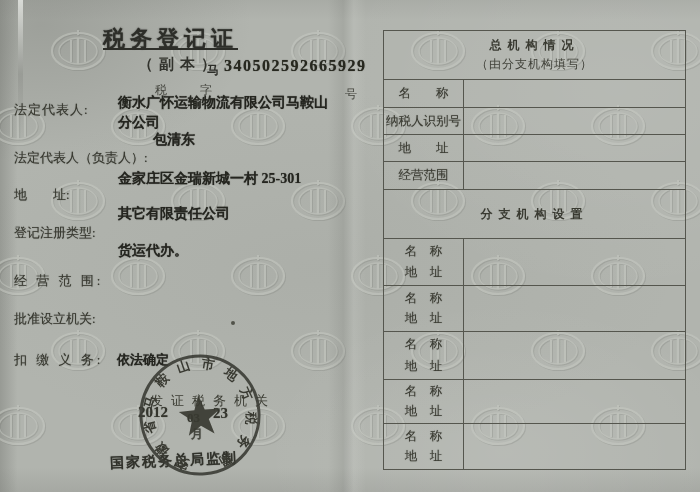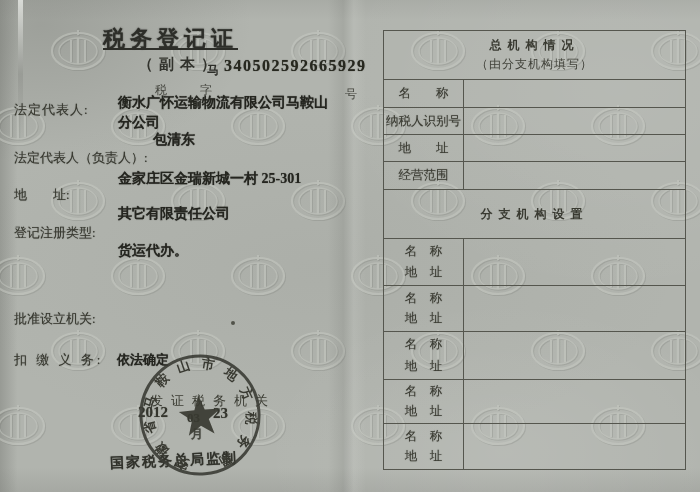--- a/index.html
+++ b/index.html
@@ -368,20 +368,21 @@
   <div class="abs val" style="left:153px;top:131px;">包清东</div>
   <div class="abs lab" style="left:14px;top:149px;">法定代表人（负责人）:</div>
 
   <div class="abs val" style="left:118px;top:170px;">金家庄区金瑞新城一村 25-301</div>
   <div class="abs lab" style="left:14px;top:186px;">地　　址:</div>
 
   <div class="abs val" style="left:118px;top:205px;">其它有限责任公司</div>
   <div class="abs lab" style="left:14px;top:224px;">登记注册类型:</div>
 
   <div class="abs val" style="left:118px;top:242px;font-family:Liberation Serif, serif;">货运代办。</div>
+  <div class="abs lab" style="left:14px;top:272px;letter-spacing:3px;">经 营 范 围:</div>
 
   <div class="abs lab" style="left:14px;top:351px;letter-spacing:3px;">扣 缴 义 务:</div>
 
   <div class="abs lab" style="left:14px;top:310px;">批准设立机关:</div>
   <div class="abs val" style="left:117px;top:351px;font-size:13px;">依法确定</div>
 
   <div class="issuing">发证税务机关</div>
 
   <div class="stampdate" style="left:138px;top:404px;font-size:15px;">2012</div>
   <div class="stampdate" style="left:187px;top:410px;font-size:13px;">03</div>

